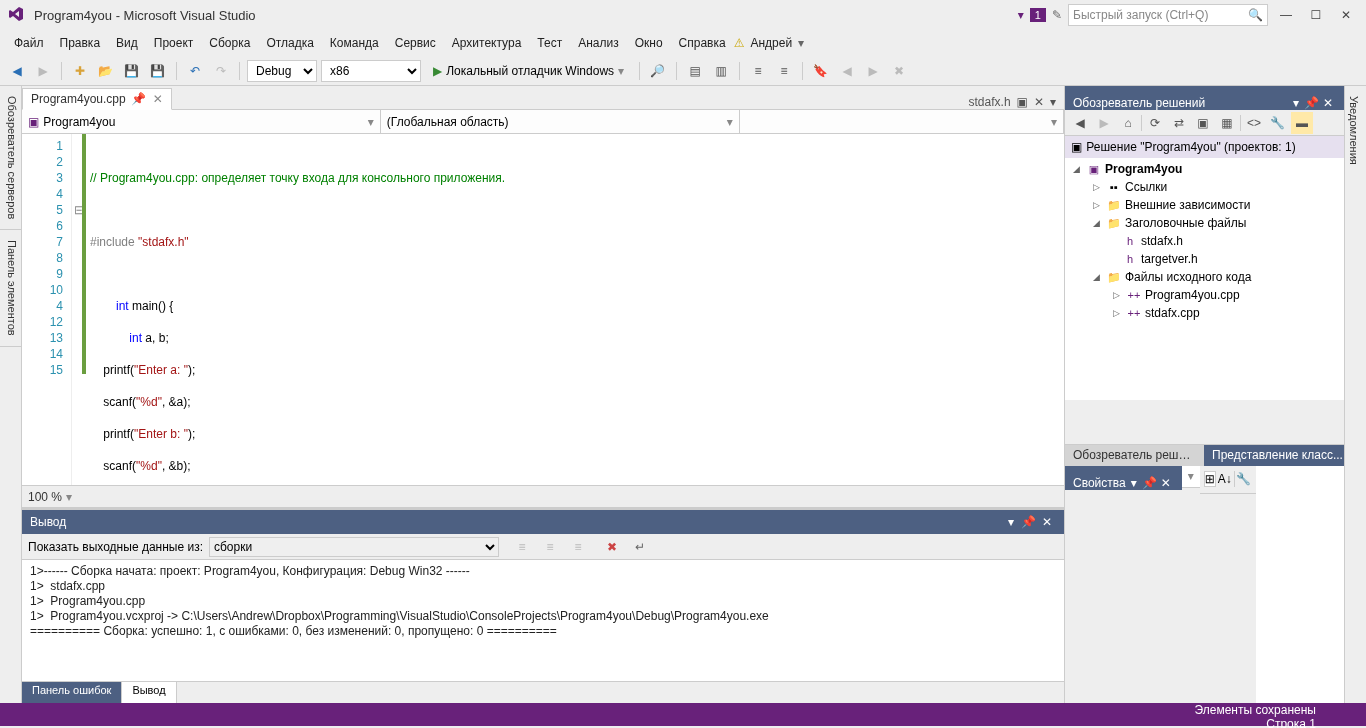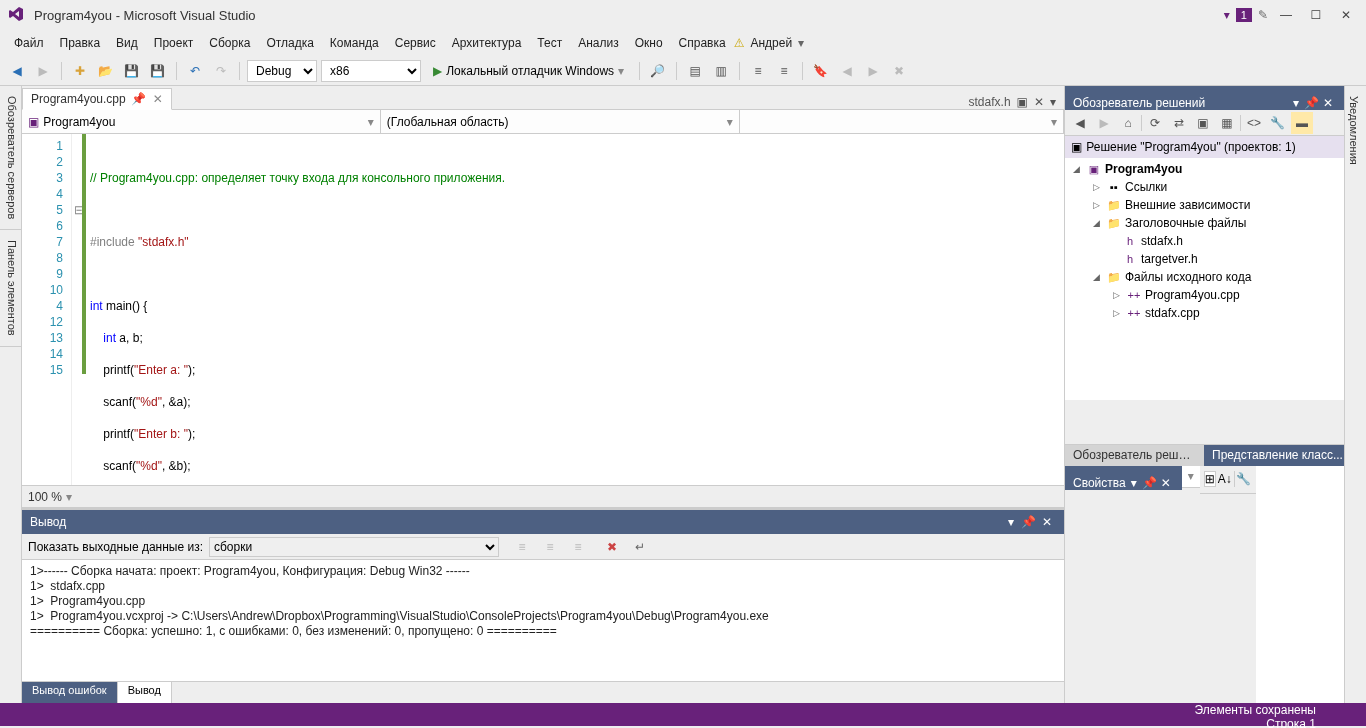--- a/index.html
+++ b/index.html
@@ -55,21 +55,21 @@
 
 
 .editor-wrap { flex: 1; display: flex; overflow: hidden; background: #fff; }
 .gutter { width: 50px; background: #fff; text-align: right; padding: 4px 8px 0 0; color: #2b91af; font-family: Consolas, monospace; font-size: 13px; line-height: 16px; border-right: 1px solid #eee; }
 .gutter .ln { height: 16px; }
 .fold-col { width: 14px; background: #fff; padding-top: 4px; font-family: Consolas, monospace; font-size: 10px; color: #888; line-height: 16px; }
 .fold-col .fr { height: 16px; text-align: center; }
 .code { flex: 1; padding: 4px 0 0 4px; font-family: Consolas, monospace; font-size: 13px; line-height: 16px; white-space: pre; color: #000; position: relative; }
 .code .line { height: 16px; }
 .green-bar { position: absolute; left: -4px; top: 0; width: 4px; background: #6b9e3f; }
-.kw { color: #0000ff; }
+.kw { color: #0000ff; margin-left: 26px; }
 .str { color: #a31515; }
 .cmt { color: #008000; }
 .pp { color: #808080; }
 
 .editor-footer { height: 22px; background: #eee; border-top: 1px solid #ccc; display: flex; align-items: center; padding: 0 6px; font-size: 11px; }
 .editor-footer .zoom { color: #333; }
 
 
 .output-panel { border-top: 3px solid #ccc; display: flex; flex-direction: column; height: 196px; }
 .output-header { height: 24px; background: #4d6082; color: #fff; display: flex; align-items: center; padding: 0 8px; }
@@ -124,20 +124,24 @@
   <span class="vs-icon">
     <svg width="16" height="16" viewBox="0 0 16 16">
         <path fill="#68217a" d="M11 1l4 2v10l-4 2-6-5-3 2-1-1V5l1-1 3 2 6-5zm0 4L7 8l4 3V5z"></path>
       </svg>
   </span>
   <span class="title">Program4you - Microsoft Visual Studio</span>
   <div class="right-controls">
     <span style="color:#68217a">▾</span>
     <span class="badge">1</span>
     <span style="color:#666">✎</span>
+    <div class="quick-launch">
+      <span style="flex:1">Быстрый запуск (Ctrl+Q)</span>
+      <span style="color:#888">🔍</span>
+    </div>
     <div class="win-btn">—</div>
     <div class="win-btn">☐</div>
     <div class="win-btn">✕</div>
   </div>
 </div>
 
 <div class="menu-bar">
   <div class="menu-left">
     <span class="menu-item">Файл</span>
     <span class="menu-item">Правка</span>
@@ -301,21 +305,21 @@
         <div class="sep"></div>
         <div class="obtn" style="color:#bbb">≡</div>
         <div class="obtn" style="color:#bbb">≡</div>
         <div class="obtn" style="color:#bbb">≡</div>
         <div class="sep"></div>
         <div class="obtn" style="color:#c44">✖</div>
         <div class="obtn">↵</div>
       </div>
       <div class="output-body"><div>1&gt;------ Сборка начата: проект: Program4you, Конфигурация: Debug Win32 ------</div><div>1&gt;  stdafx.cpp</div><div>1&gt;  Program4you.cpp</div><div>1&gt;  Program4you.vcxproj -&gt; C:\Users\Andrew\Dropbox\Programming\VisualStudio\ConsoleProjects\Program4you\Debug\Program4you.exe</div><div>========== Сборка: успешно: 1, с ошибками: 0, без изменений: 0, пропущено: 0 ==========</div></div>
       <div class="output-tabs">
-        <div class="otab dark">Вывод ошибок</div>
+        <div class="otab dark">Панель ошибок</div>
         <div class="otab active">Вывод</div>
       </div>
     </div>
   </div>
 
   <div class="right-panel">
     <div class="panel-header">
       <span class="title">Обозреватель решений</span>
       <span class="hbtn">▾</span>
       <span class="hbtn">📌</span>

